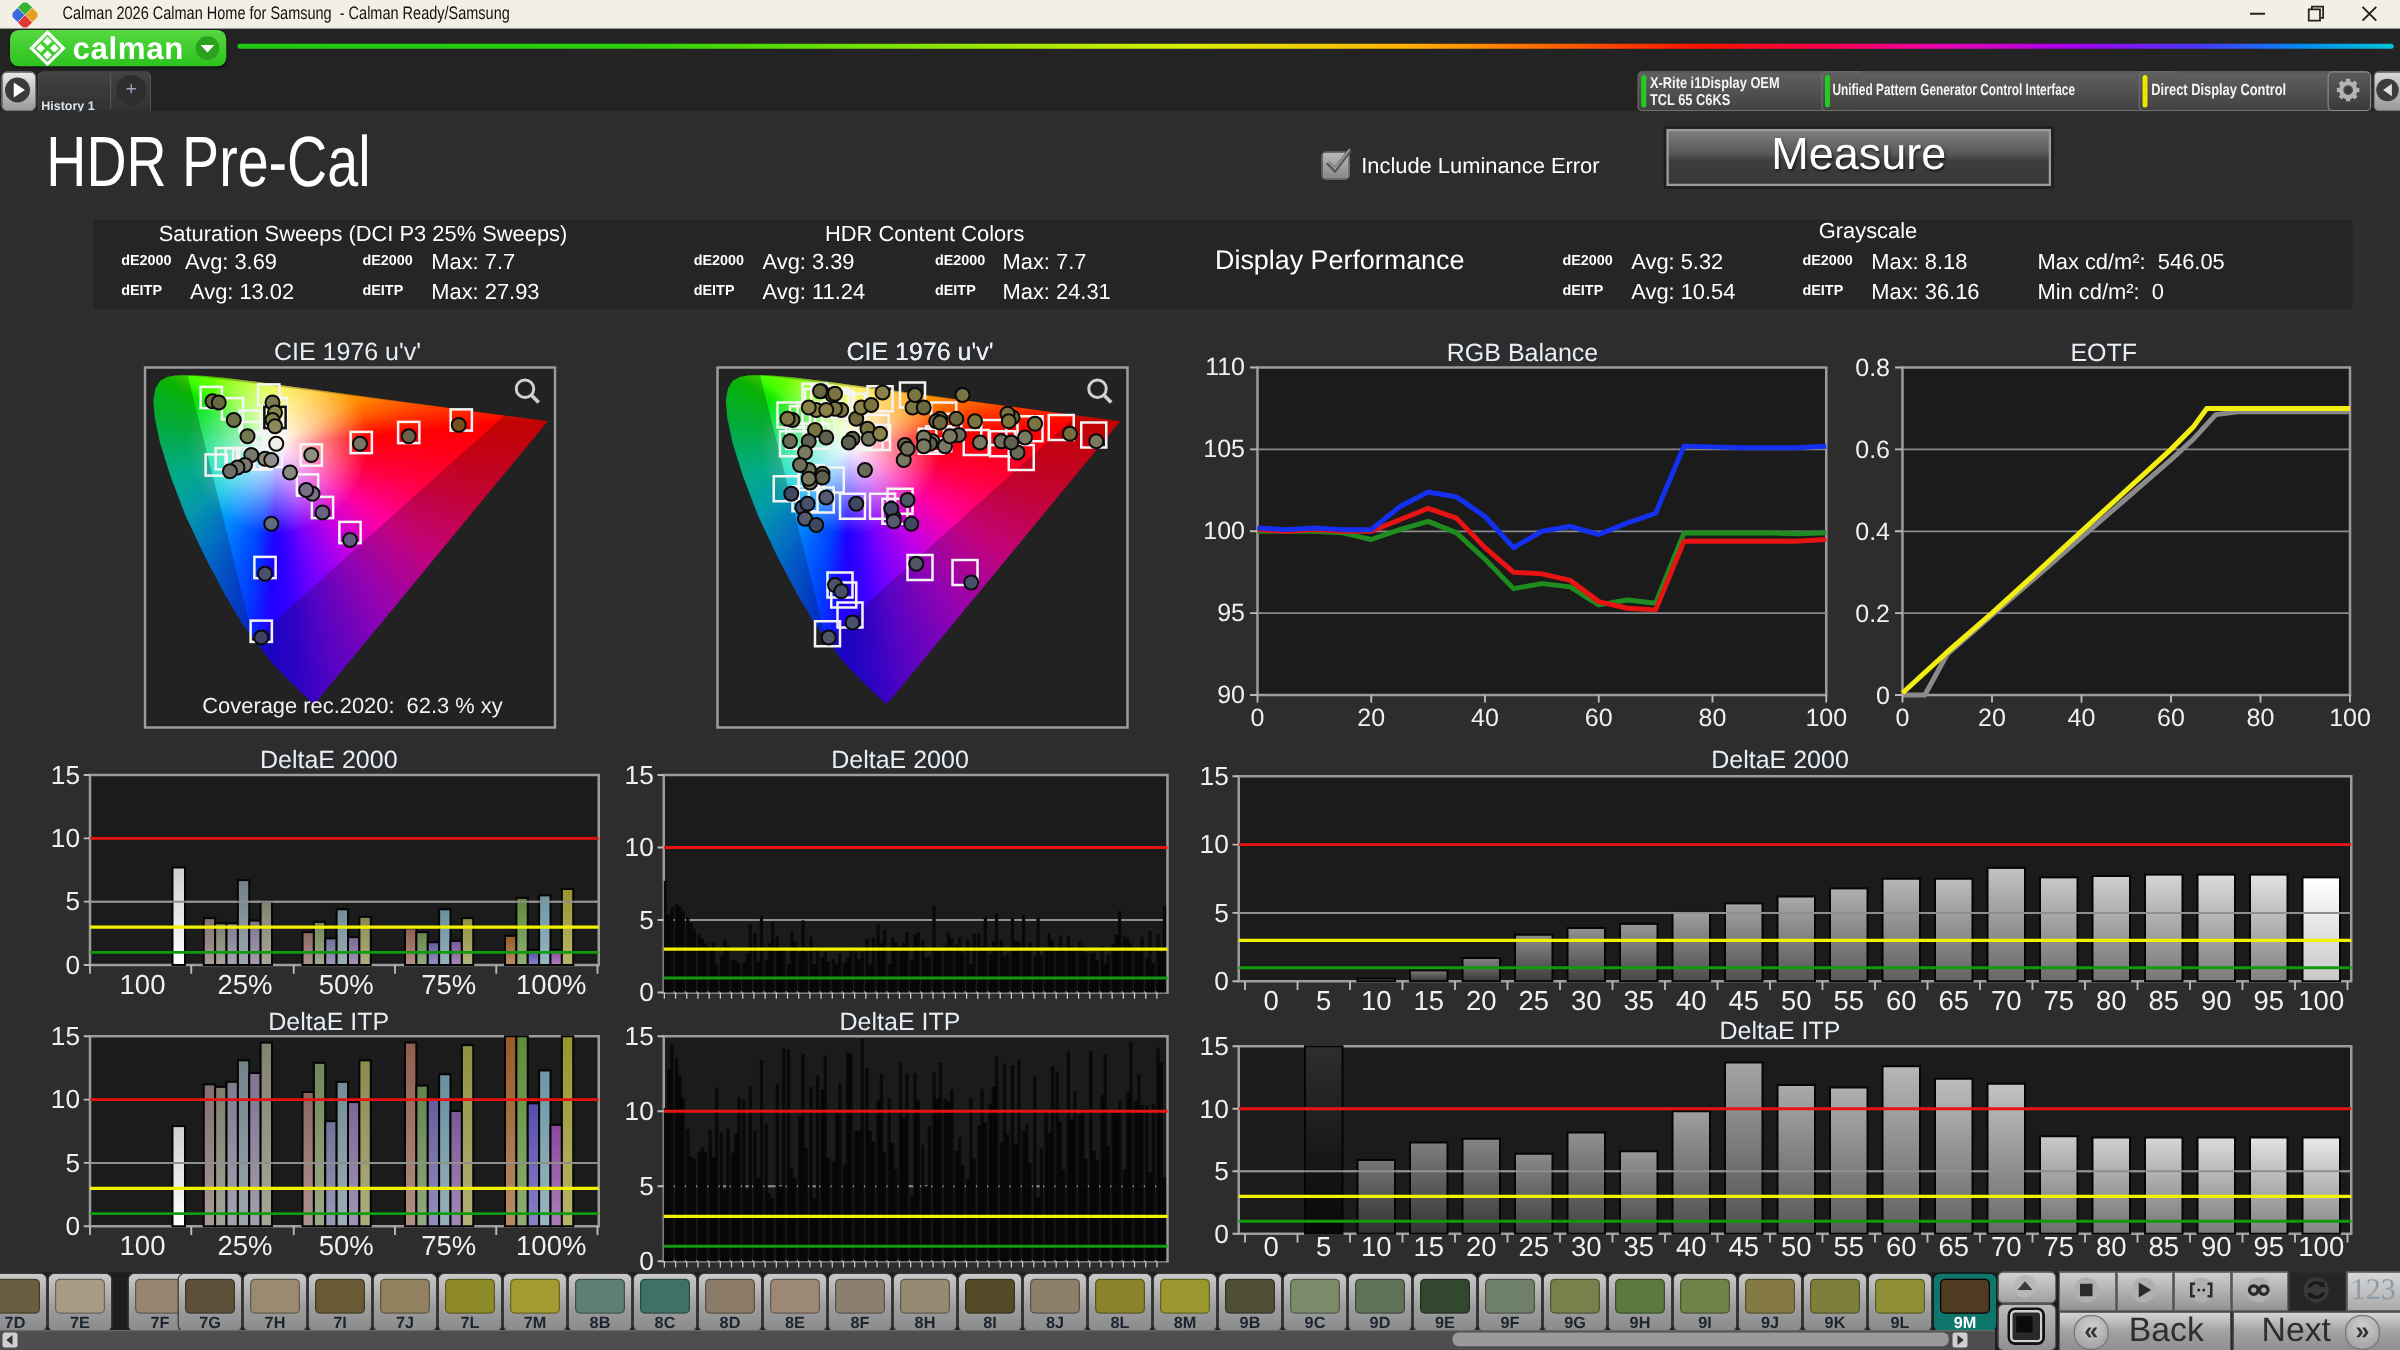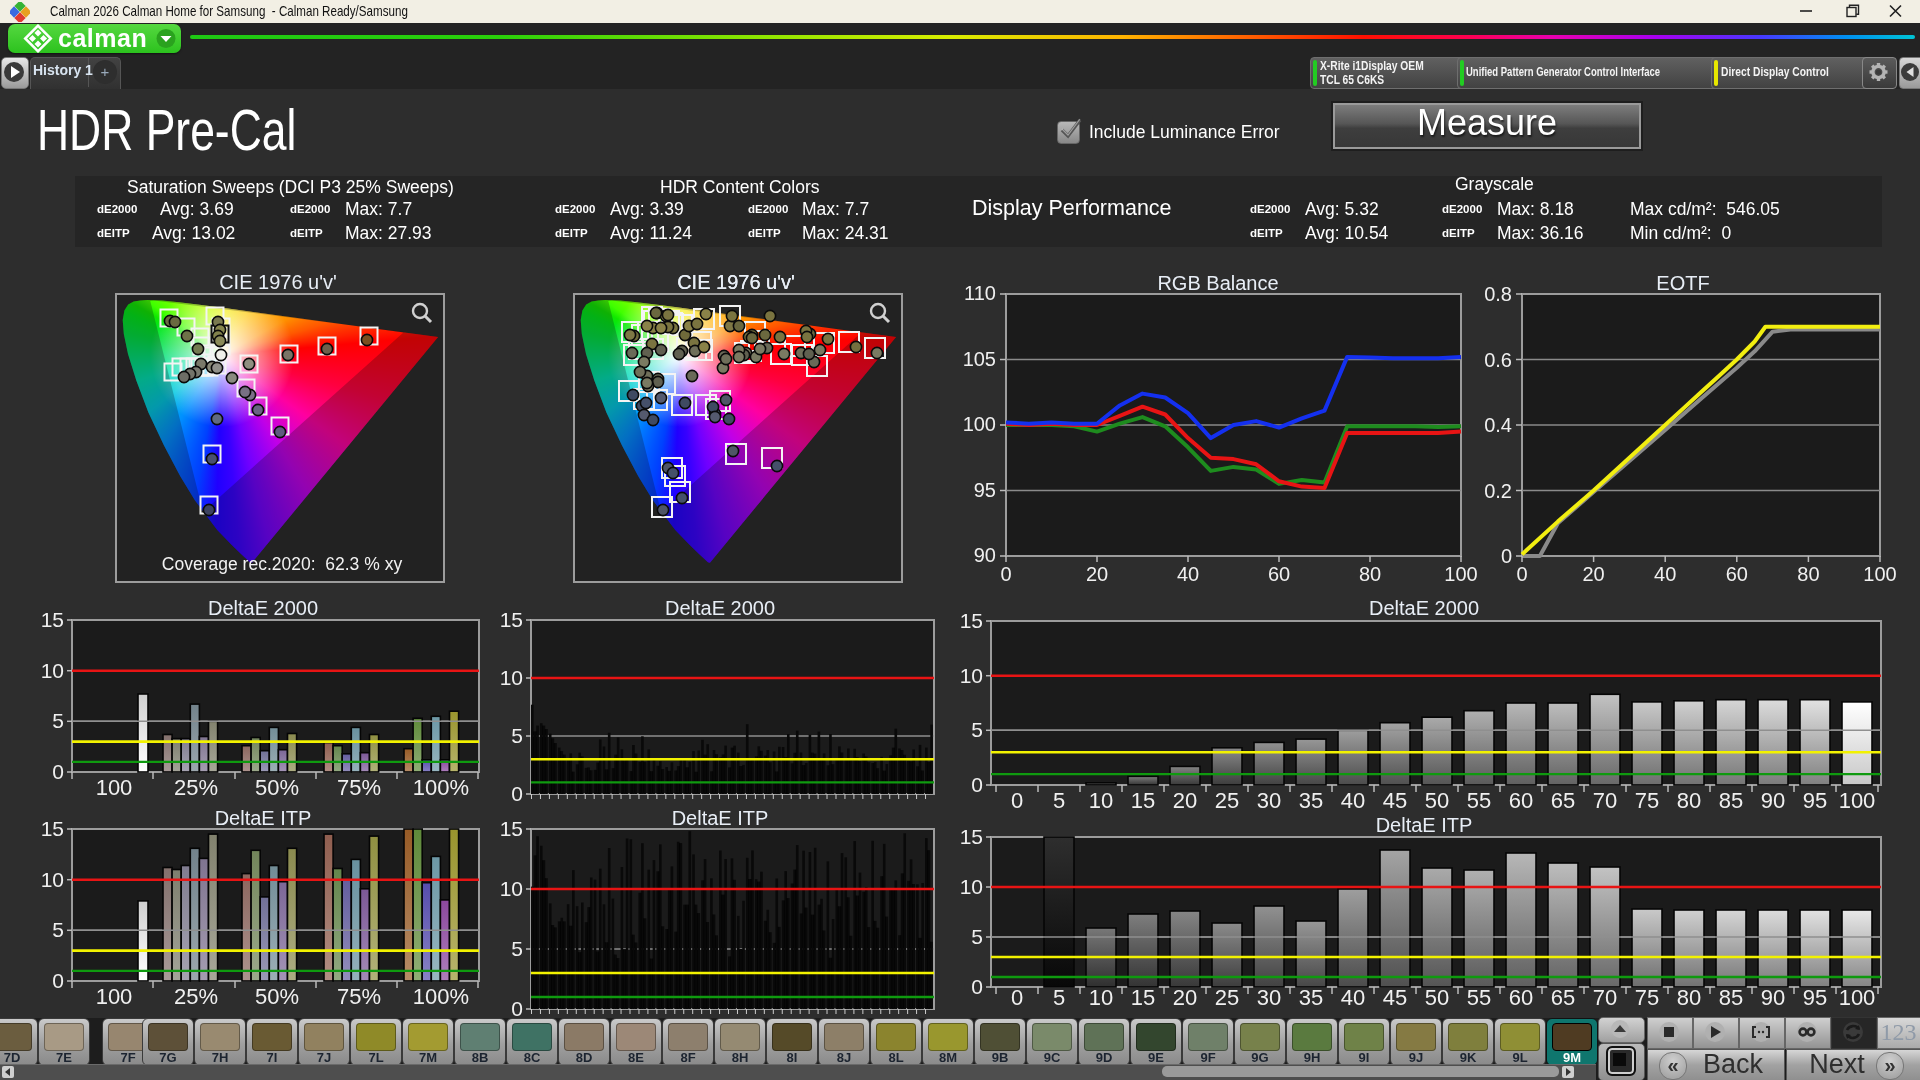--- a/index.html
+++ b/index.html
@@ -421,21 +421,21 @@
     <path d="M152.5 12 l5.5 6 l5.5 -6 z" fill="#ffffff"></path>
   </svg>
 <div id="tabrow"></div>
 <div class="abs" style="left:1px;top:57px;width:26px;height:30px;background:linear-gradient(#e8e8e8,#9a9a9a);border-radius:5px;border:1px solid #777;"></div>
 <svg class="abs" style="left:1px;top:57px" width="28" height="30" viewBox="0 0 28 30">
     <circle cx="13" cy="15" r="10" fill="#3a3a3a"></circle>
     <path d="M10 9 l9 6 l-9 6 z" fill="#fff"></path>
   </svg>
 <div class="tab" style="left:30px;width:89px;"></div>
 <div class="abs" style="left:88px;top:58px;width:1px;height:29px;background:#555;"></div>
-<div class="abs" style="left:33px;top:62px;color:#d8e4f0;font-size:14px;font-weight:bold;">History 1</div>
+<div class="abs" style="left:33px;top:80px;color:#d8e4f0;font-size:10px;font-weight:bold;">History 1</div>
 <div class="abs" style="left:93px;top:60px;width:24px;height:24px;border-radius:12px;background:#2e2e2e;color:#9ab;font-size:15px;text-align:center;line-height:23px;">+</div>
 <div class="drop" style="left:1310px;width:142px;">
     <div class="dstripe" style="background:#22cc22;"></div>
     <div class="abs" style="left:9px;top:1px;font-size:12.5px;font-weight:bold;white-space:nowrap;transform:scaleX(.82);transform-origin:0 0;">X-Rite i1Display OEM<br>TCL 65 C6KS</div>
     <div class="darrow"></div>
   </div>
 <div class="drop" style="left:1457px;width:248px;">
     <div class="dstripe" style="background:#22cc22;"></div>
     <div class="abs" style="left:8px;top:6px;font-size:13px;font-weight:bold;white-space:nowrap;transform:scaleX(.73);transform-origin:0 0;">Unified Pattern Generator Control Interface</div>
     <div class="darrow"></div>
@@ -476,21 +476,21 @@
     <path d="M7 16 l6 6 l12 -16" fill="none" stroke="#555" stroke-width="3.4"></path>
     <path d="M7 15 l6 6 l12 -16" fill="none" stroke="#e8e8e8" stroke-width="1.2" opacity="0.5"></path>
   </svg>
 <div class="abs" style="left:1089px;top:122px;color:#fff;font-size:17.5px;">Include Luminance Error</div>
 <div id="measure">
     <span>Measure</span>
   </div>
 <div id="statsbar"></div>
 <div class="st sh" style="left:127px;top:177px;">Saturation Sweeps (DCI P3 25% Sweeps)</div>
 <div class="st sl" style="left:97px;top:203px;">dE2000</div>
-<div class="st sv" style="left:160px;top:199px;">Avg: 3.69</div>
+<div class="st sv" style="left:148px;top:199px;">Avg: 3.69</div>
 <div class="st sl" style="left:290px;top:203px;">dE2000</div>
 <div class="st sv" style="left:345px;top:199px;">Max: 7.7</div>
 <div class="st sl" style="left:97px;top:227px;">dEITP</div>
 <div class="st sv" style="left:152px;top:223px;">Avg: 13.02</div>
 <div class="st sl" style="left:290px;top:227px;">dEITP</div>
 <div class="st sv" style="left:345px;top:223px;">Max: 27.93</div>
 <div class="st sh" style="left:660px;top:177px;">HDR Content Colors</div>
 <div class="st sl" style="left:555px;top:203px;">dE2000</div>
 <div class="st sv" style="left:610px;top:199px;">Avg: 3.39</div>
 <div class="st sl" style="left:748px;top:203px;">dE2000</div>

